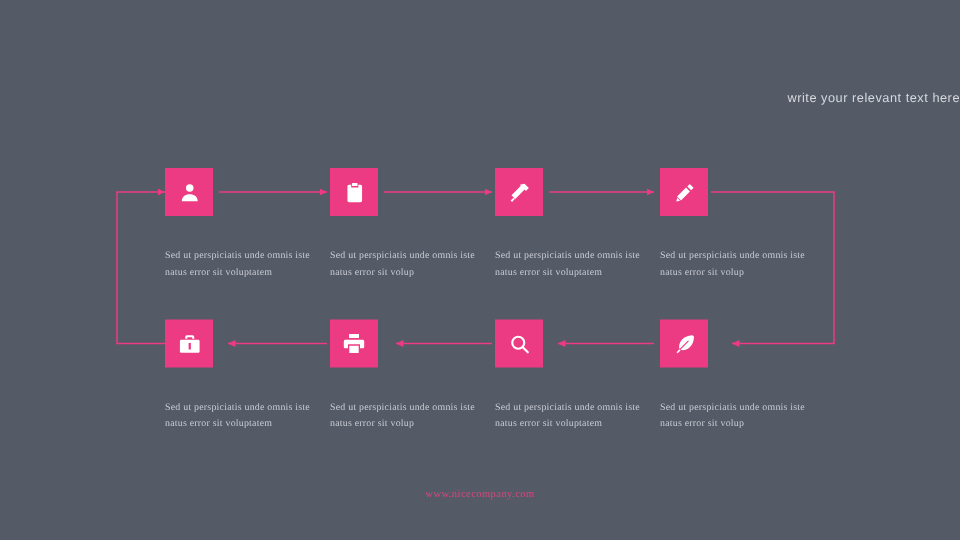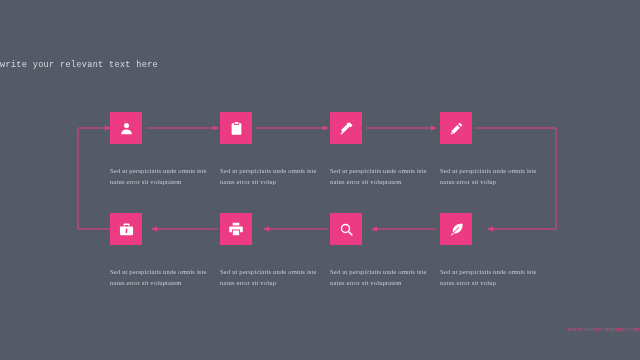--- a/index.html
+++ b/index.html
@@ -22,34 +22,34 @@
     height: 360px;
     background: #545a66;
   }
 
   
   .headline {
     position: absolute;
     left: 0;
     top: 60px;
     width: 640px;
-    text-align: left;
+    text-align: right;
     color: #d8dae0;
     font-size: 8.5px;
     letter-spacing: 0.35px;
-    font-family: Liberation Mono, monospace;
+    font-family: Liberation Sans, sans-serif;
   }
 
   
   .footer {
     position: absolute;
     left: 0;
     top: 325px;
     width: 640px;
-    text-align: right;
+    text-align: center;
     color: #e0447f;
     font-size: 7px;
     letter-spacing: 0.3px;
   }
 
   
   #wires {
     position: absolute;
     left: 0; top: 0;
     width: 640px; height: 360px;

